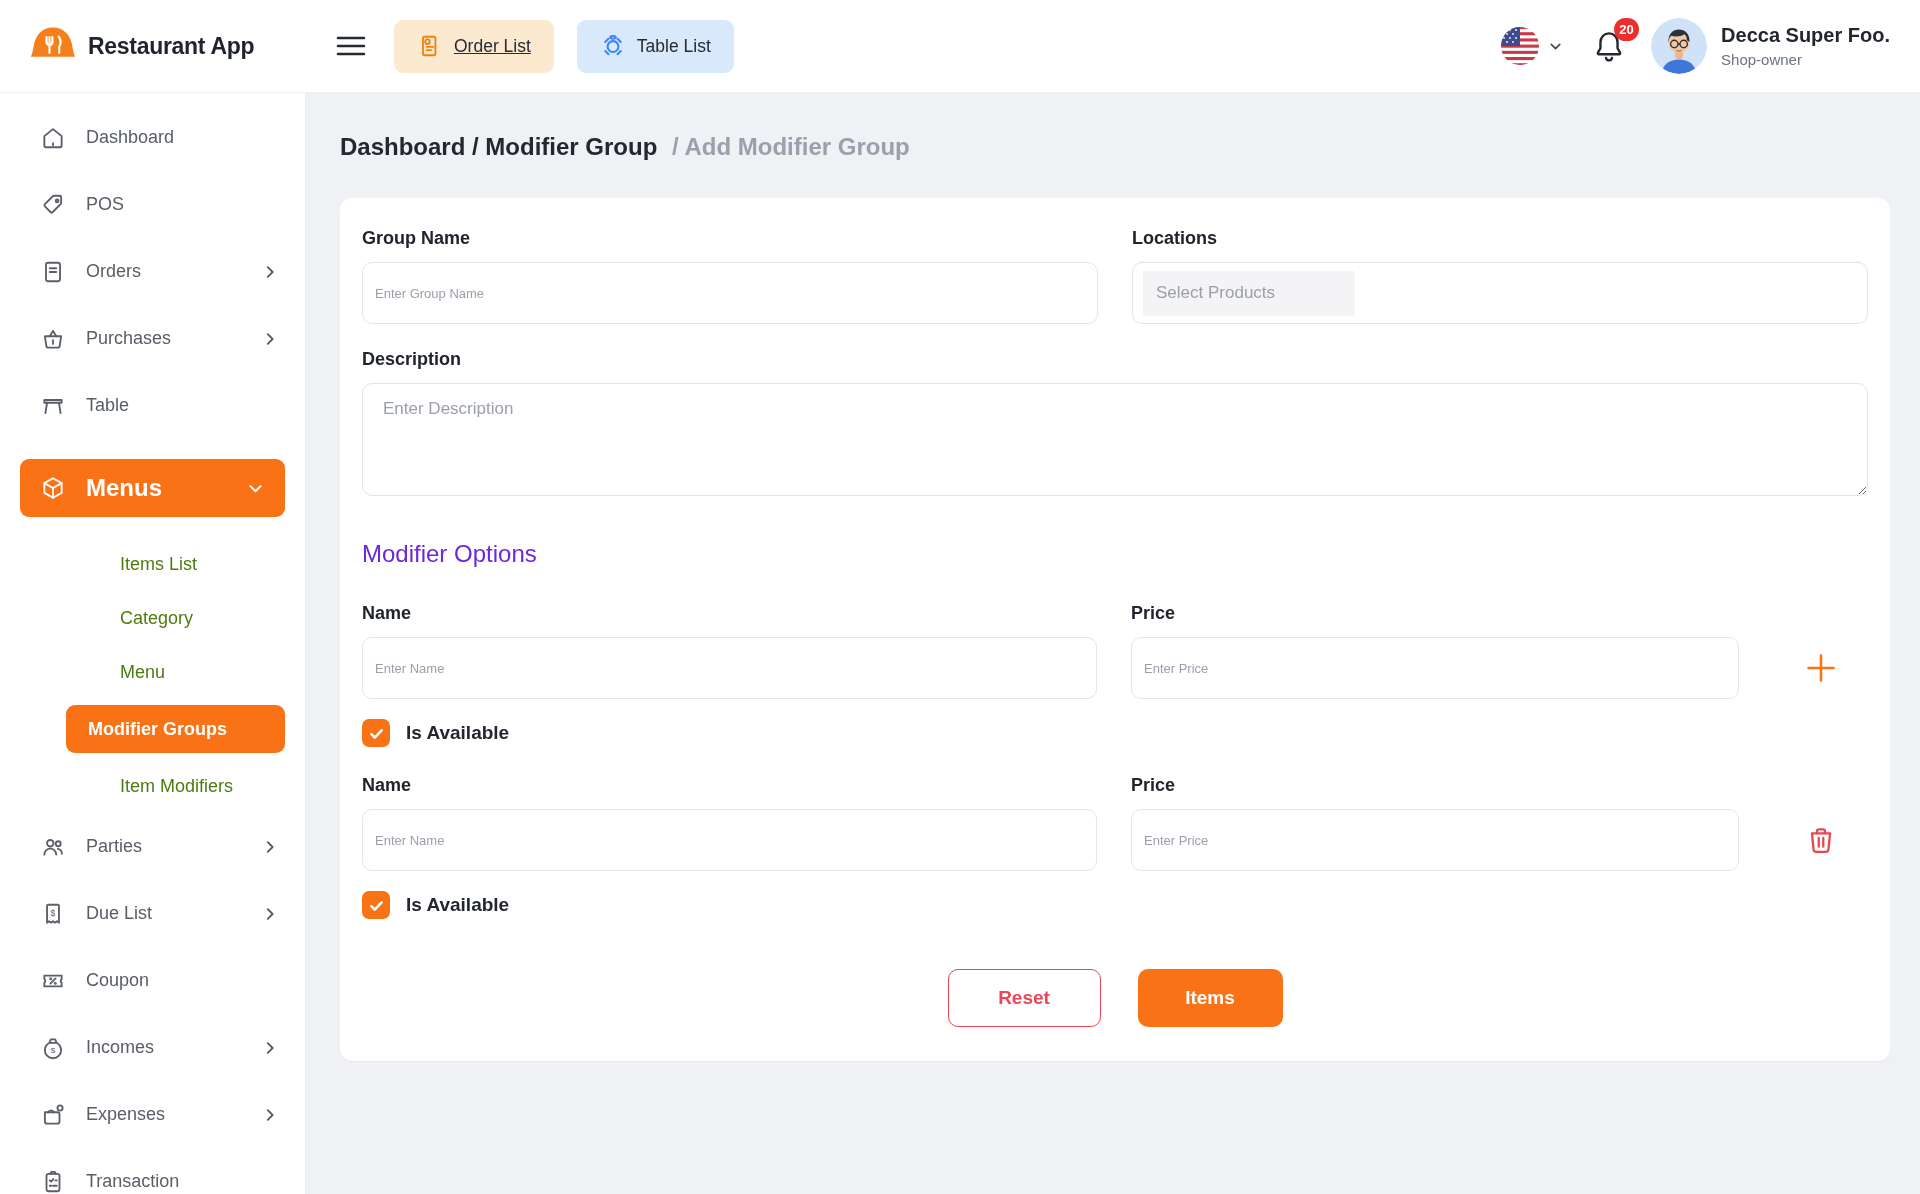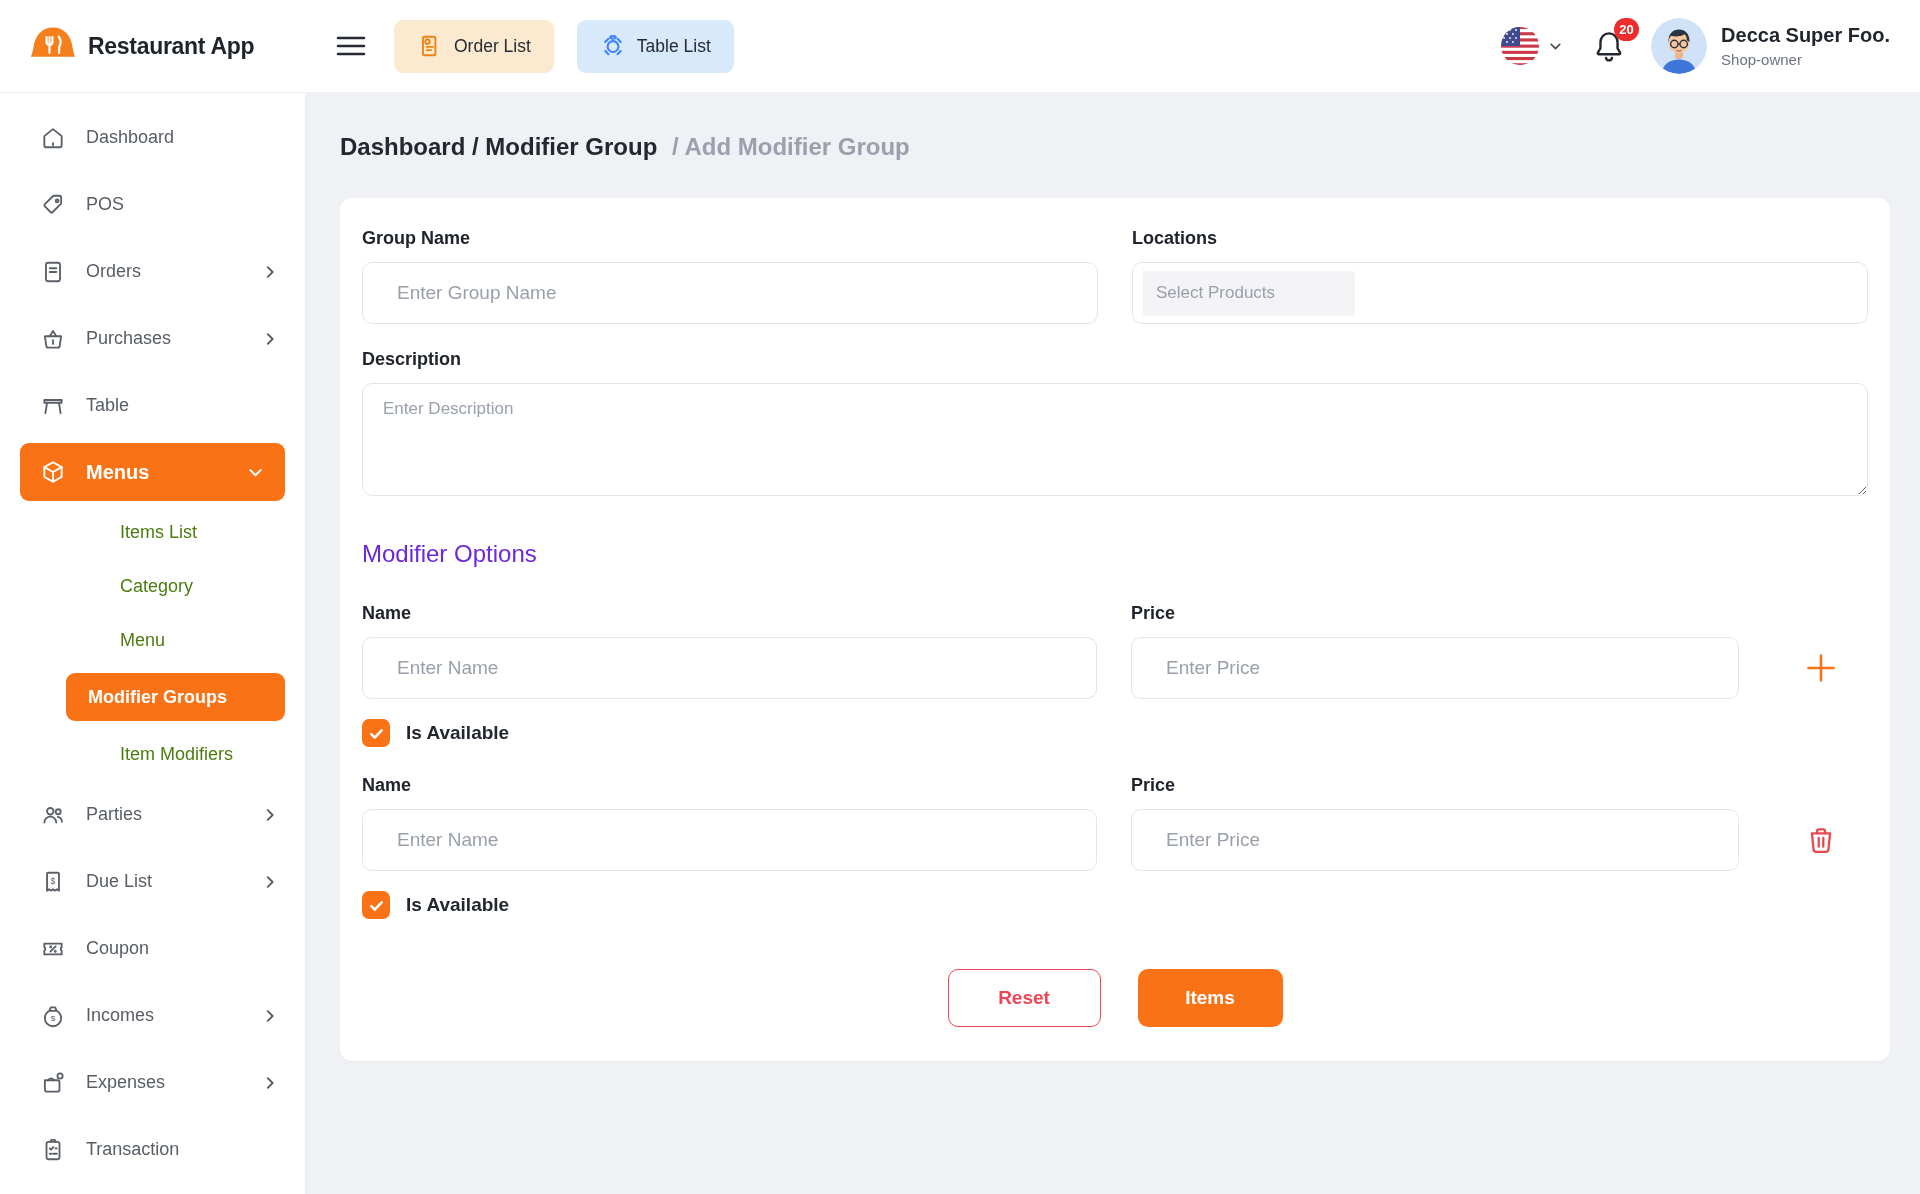--- a/index.html
+++ b/index.html
@@ -7,57 +7,57 @@
   body { font-family:"Liberation Sans", sans-serif; background:#f0f1f5; position:relative; color:#22262e; }
 
   
   .header { position:absolute; top:0; left:0; width:1920px; height:93px; background:#fff;
             border-bottom:1px solid #eef0f3; display:flex; align-items:center; z-index:20; }
   .brand { display:flex; align-items:center; gap:12px; padding-left:30px; width:300px; flex:0 0 auto; }
   .brand-name { font-size:23px; font-weight:800; color:#1f232b; letter-spacing:-0.3px; white-space:nowrap; }
   .hamburger { margin-left:36px; background:none; border:none; cursor:pointer; display:flex; align-items:center; }
   .hdr-btn { display:flex; align-items:center; gap:11px; height:53px; padding:0 23px; border-radius:9px;
              border:none; font-family:inherit; font-size:17.5px; color:#272b33; font-weight:500; cursor:pointer; }
-  .order-btn { background:#fbe9d0; margin-left:28px; }
+  .order-btn { background:#fbe9d0; margin-left:28px;text-decoration:underline; }
   .table-btn { background:#d8e9fc; margin-left:23px; }
   .hdr-right { margin-left:auto; display:flex; align-items:center; padding-right:30px; }
   .lang-btn { display:flex; align-items:center; gap:7px; background:none; border:none; cursor:pointer; }
   .bell-wrap { position:relative; margin-left:27px; cursor:pointer; }
   .badge { position:absolute; top:-9px; right:-12px; min-width:25px; height:23px; background:#ee2d2d; color:#fff;
            border-radius:12px; font-size:13px; font-weight:700; display:flex; align-items:center; justify-content:center; padding:0 5px; }
   .avatar { width:56px; height:56px; border-radius:50%; margin-left:24px; overflow:hidden; flex:0 0 auto; cursor:pointer; }
   .user-meta { margin-left:14px; line-height:1.25; }
   .user-name { font-size:20px; font-weight:700; color:#22262e; white-space:nowrap; }
   .user-role { font-size:15px; color:#6b7280; margin-top:3px; }
 
   
   .sidebar { position:absolute; top:93px; left:0; bottom:0; width:306px; background:#fff;
              border-right:1px solid #ebedf0; padding-top:11px; z-index:10; }
   .side-item { display:flex; align-items:center; height:67px; padding:0 26px 0 40px; gap:20px;
                font-size:18px; color:#585d66; cursor:pointer; }
   .side-item .chev { margin-left:auto; display:flex; }
   .side-icon { display:flex; width:26px; flex:0 0 auto; }
-  .menus-btn { margin:4px 20px; height:58px; background:#f97316; border-radius:9px; color:#fff;
-               display:flex; align-items:center; gap:20px; padding:0 20px; font-size:20px; font-weight:600; cursor:pointer; }
+  .menus-btn { margin:20px 20px; height:58px; background:#f97316; border-radius:9px; color:#fff;
+               display:flex; align-items:center; gap:20px; padding:0 20px; font-size:24px; font-weight:600; cursor:pointer; }
   .menus-btn .chev { margin-left:auto; display:flex; }
   .sub-item { height:54px; display:flex; align-items:center; padding-left:120px; font-size:18px; color:#4d7c0f; cursor:pointer; }
   .sub-item.active { margin:6px 20px 6px 66px; background:#f97316; color:#fff; border-radius:9px;
                      height:48px; padding-left:22px; font-weight:600; }
 
   
   .main { position:absolute; top:93px; left:306px; right:0; bottom:0; background:#f0f1f5; }
   .breadcrumb { margin:40px 30px 0 34px; font-size:24px; font-weight:700; color:#23272f; }
   .breadcrumb .current { color:#9aa1ad; margin-left:8px; }
 
   .card { margin:37px 30px 0 34px; background:#fff; border-radius:12px; padding:30px 22px 34px;
           box-shadow:0 1px 2px rgba(30,35,48,.04); }
   .grid-2 { display:grid; grid-template-columns:1fr 1fr; gap:0 34px; }
   .field-label { display:block; font-size:18px; font-weight:700; color:#20242c; margin-bottom:13px; }
-  .text-input { width:100%; height:62px; border:1px solid #e3e5ea; border-radius:10px; padding:0 34px;
-                font-size:19px; font-family:inherit; color:#333; outline:none; background:#fff; }
+  .text-input { width:100%; height:62px; border:1px solid #e3e5ea; border-radius:10px; padding:0 12px;
+                font-size:13px; font-family:inherit; color:#333; outline:none; background:#fff; }
   .text-input::placeholder, .desc-area::placeholder, .select-inner::placeholder { color:#9aa0ab; }
   .select-box { height:62px; border:1px solid #e3e5ea; border-radius:10px; display:flex; align-items:center; padding:0 10px; background:#fff; }
   .select-inner { width:212px; height:45px; background:#f4f4f6; border:none; border-radius:2px;
                   padding:0 13px; font-size:17px; font-family:inherit; outline:none; color:#333; }
   .desc-group { margin-top:25px; }
   .desc-area { width:100%; height:113px; border:1px solid #e3e5ea; border-radius:10px; padding:15px 20px;
                font-size:17px; font-family:inherit; color:#333; outline:none; resize:both; }
   .section-title { margin-top:40px; font-size:24px; font-weight:500; color:#6d28d9; }
   .mod-grid { display:grid; grid-template-columns:735px 608px 1fr; gap:0 34px; margin-top:35px; align-items:end; }
   .row-icon { height:62px; display:flex; align-items:center; justify-content:center; }

